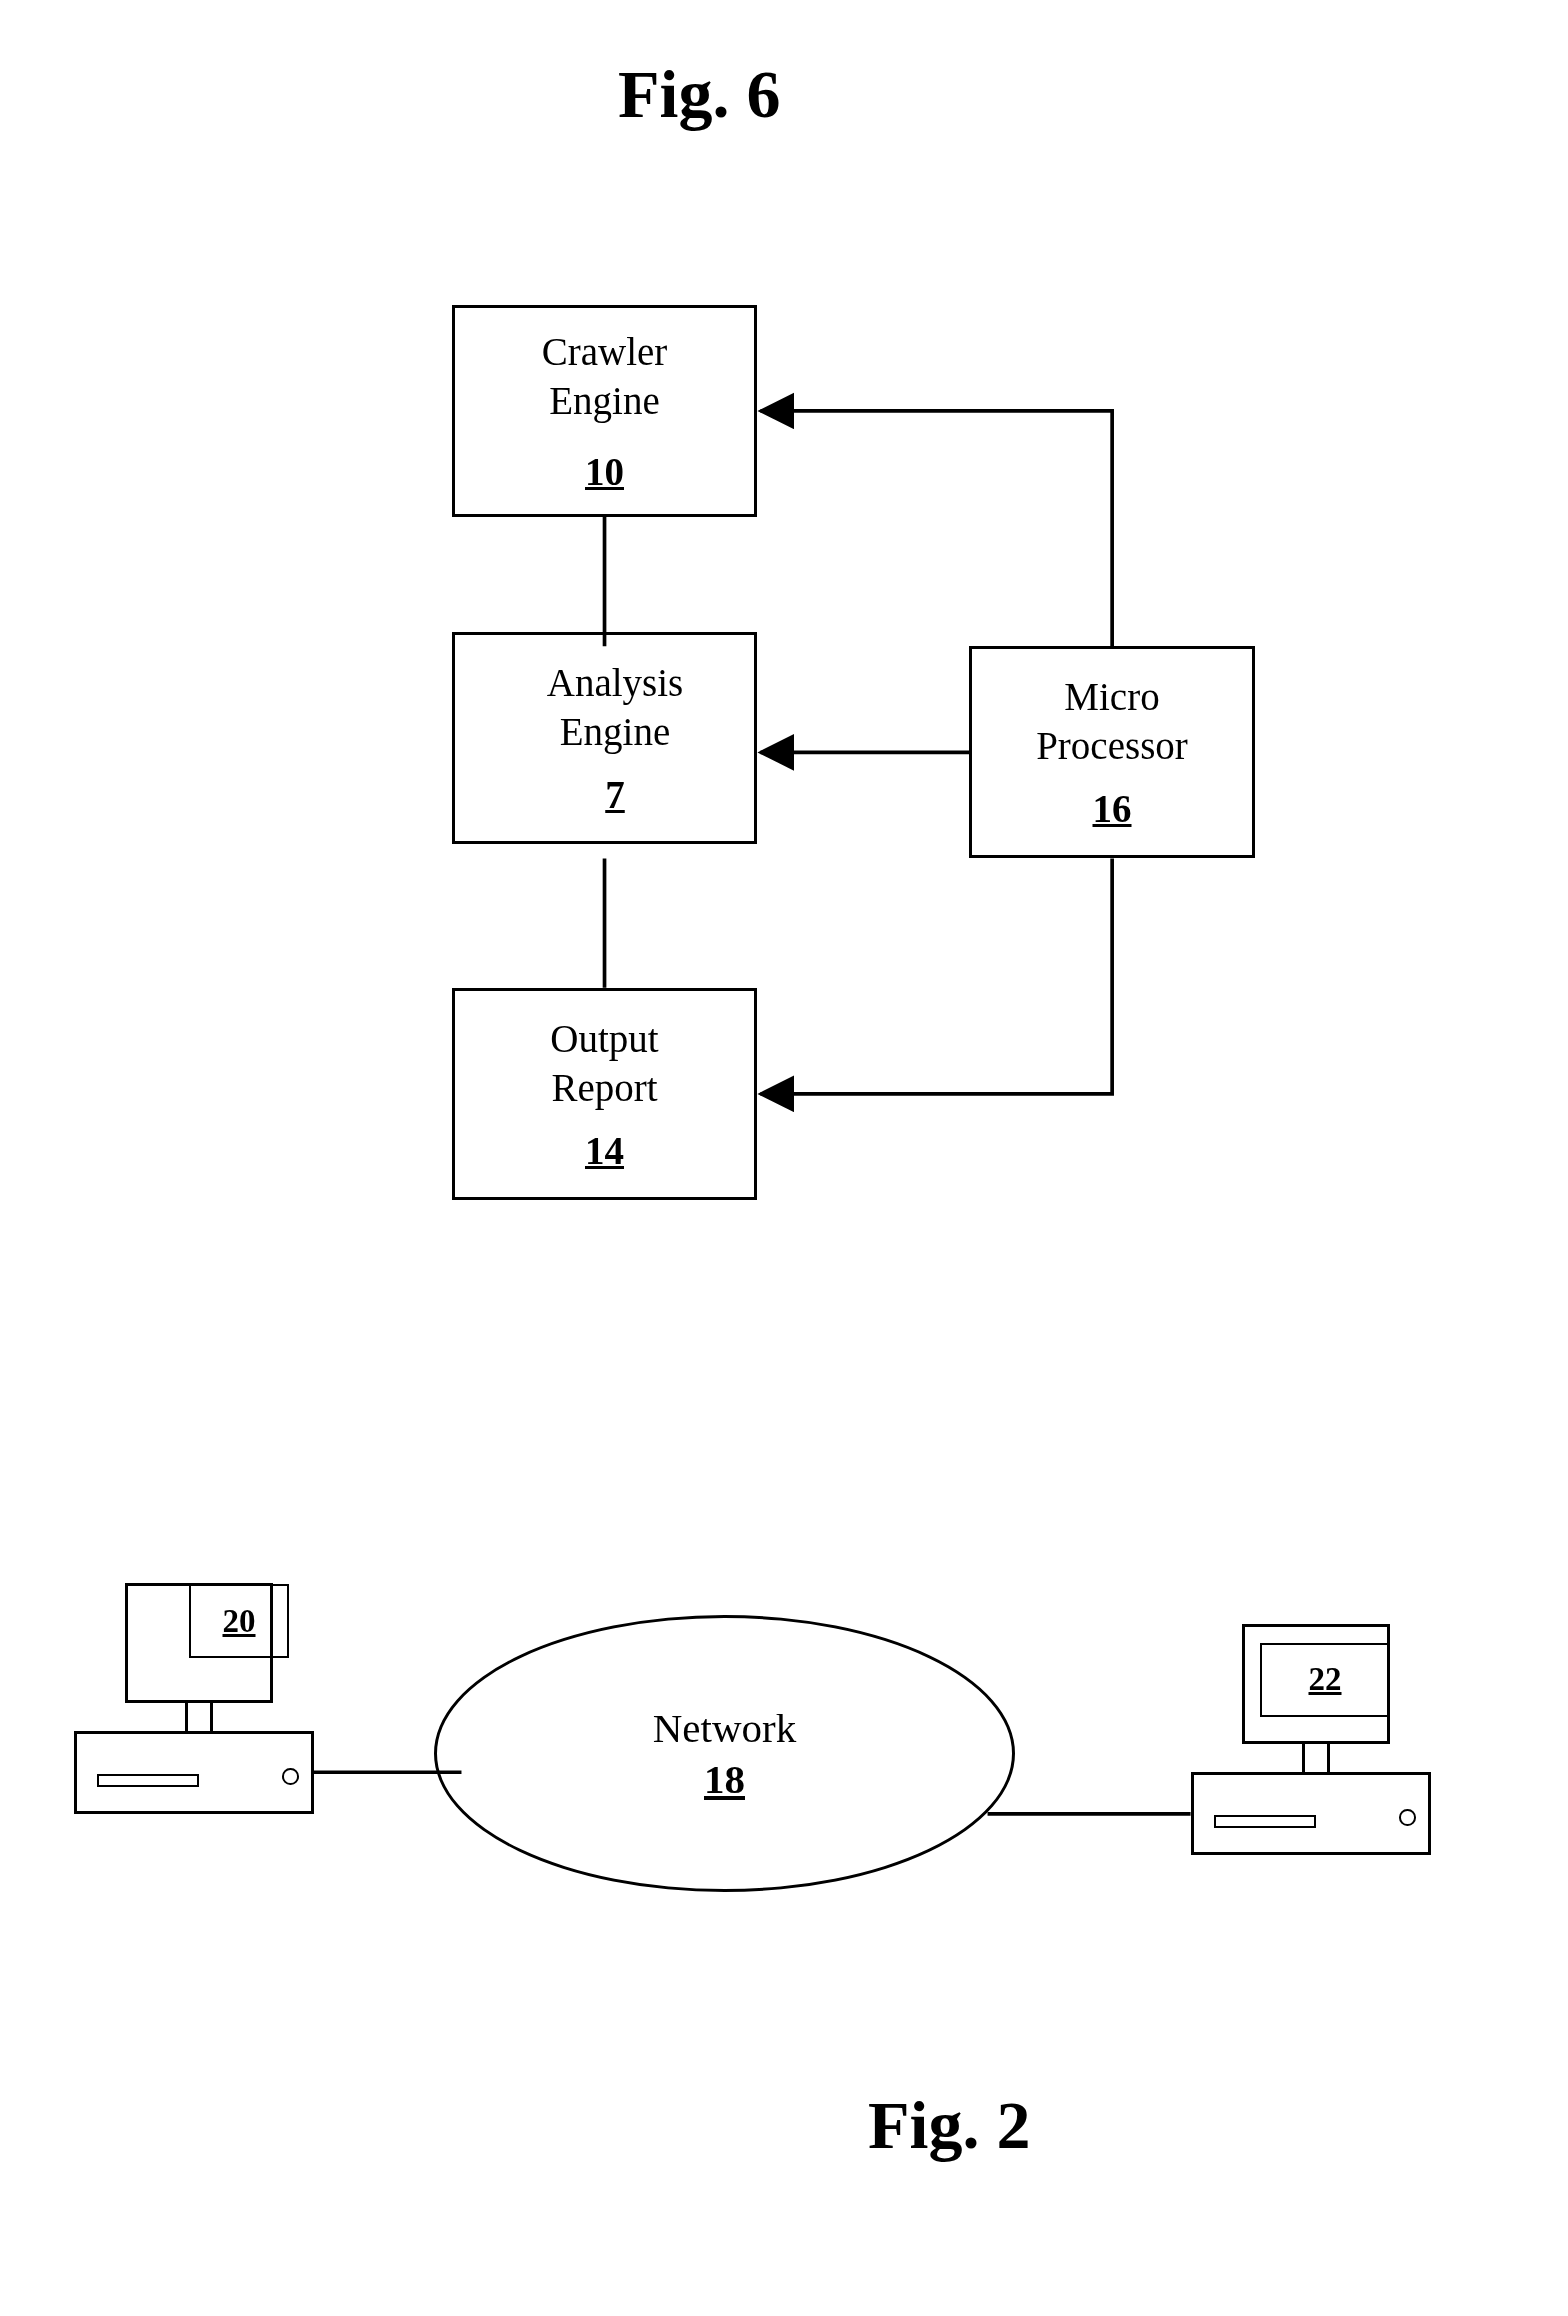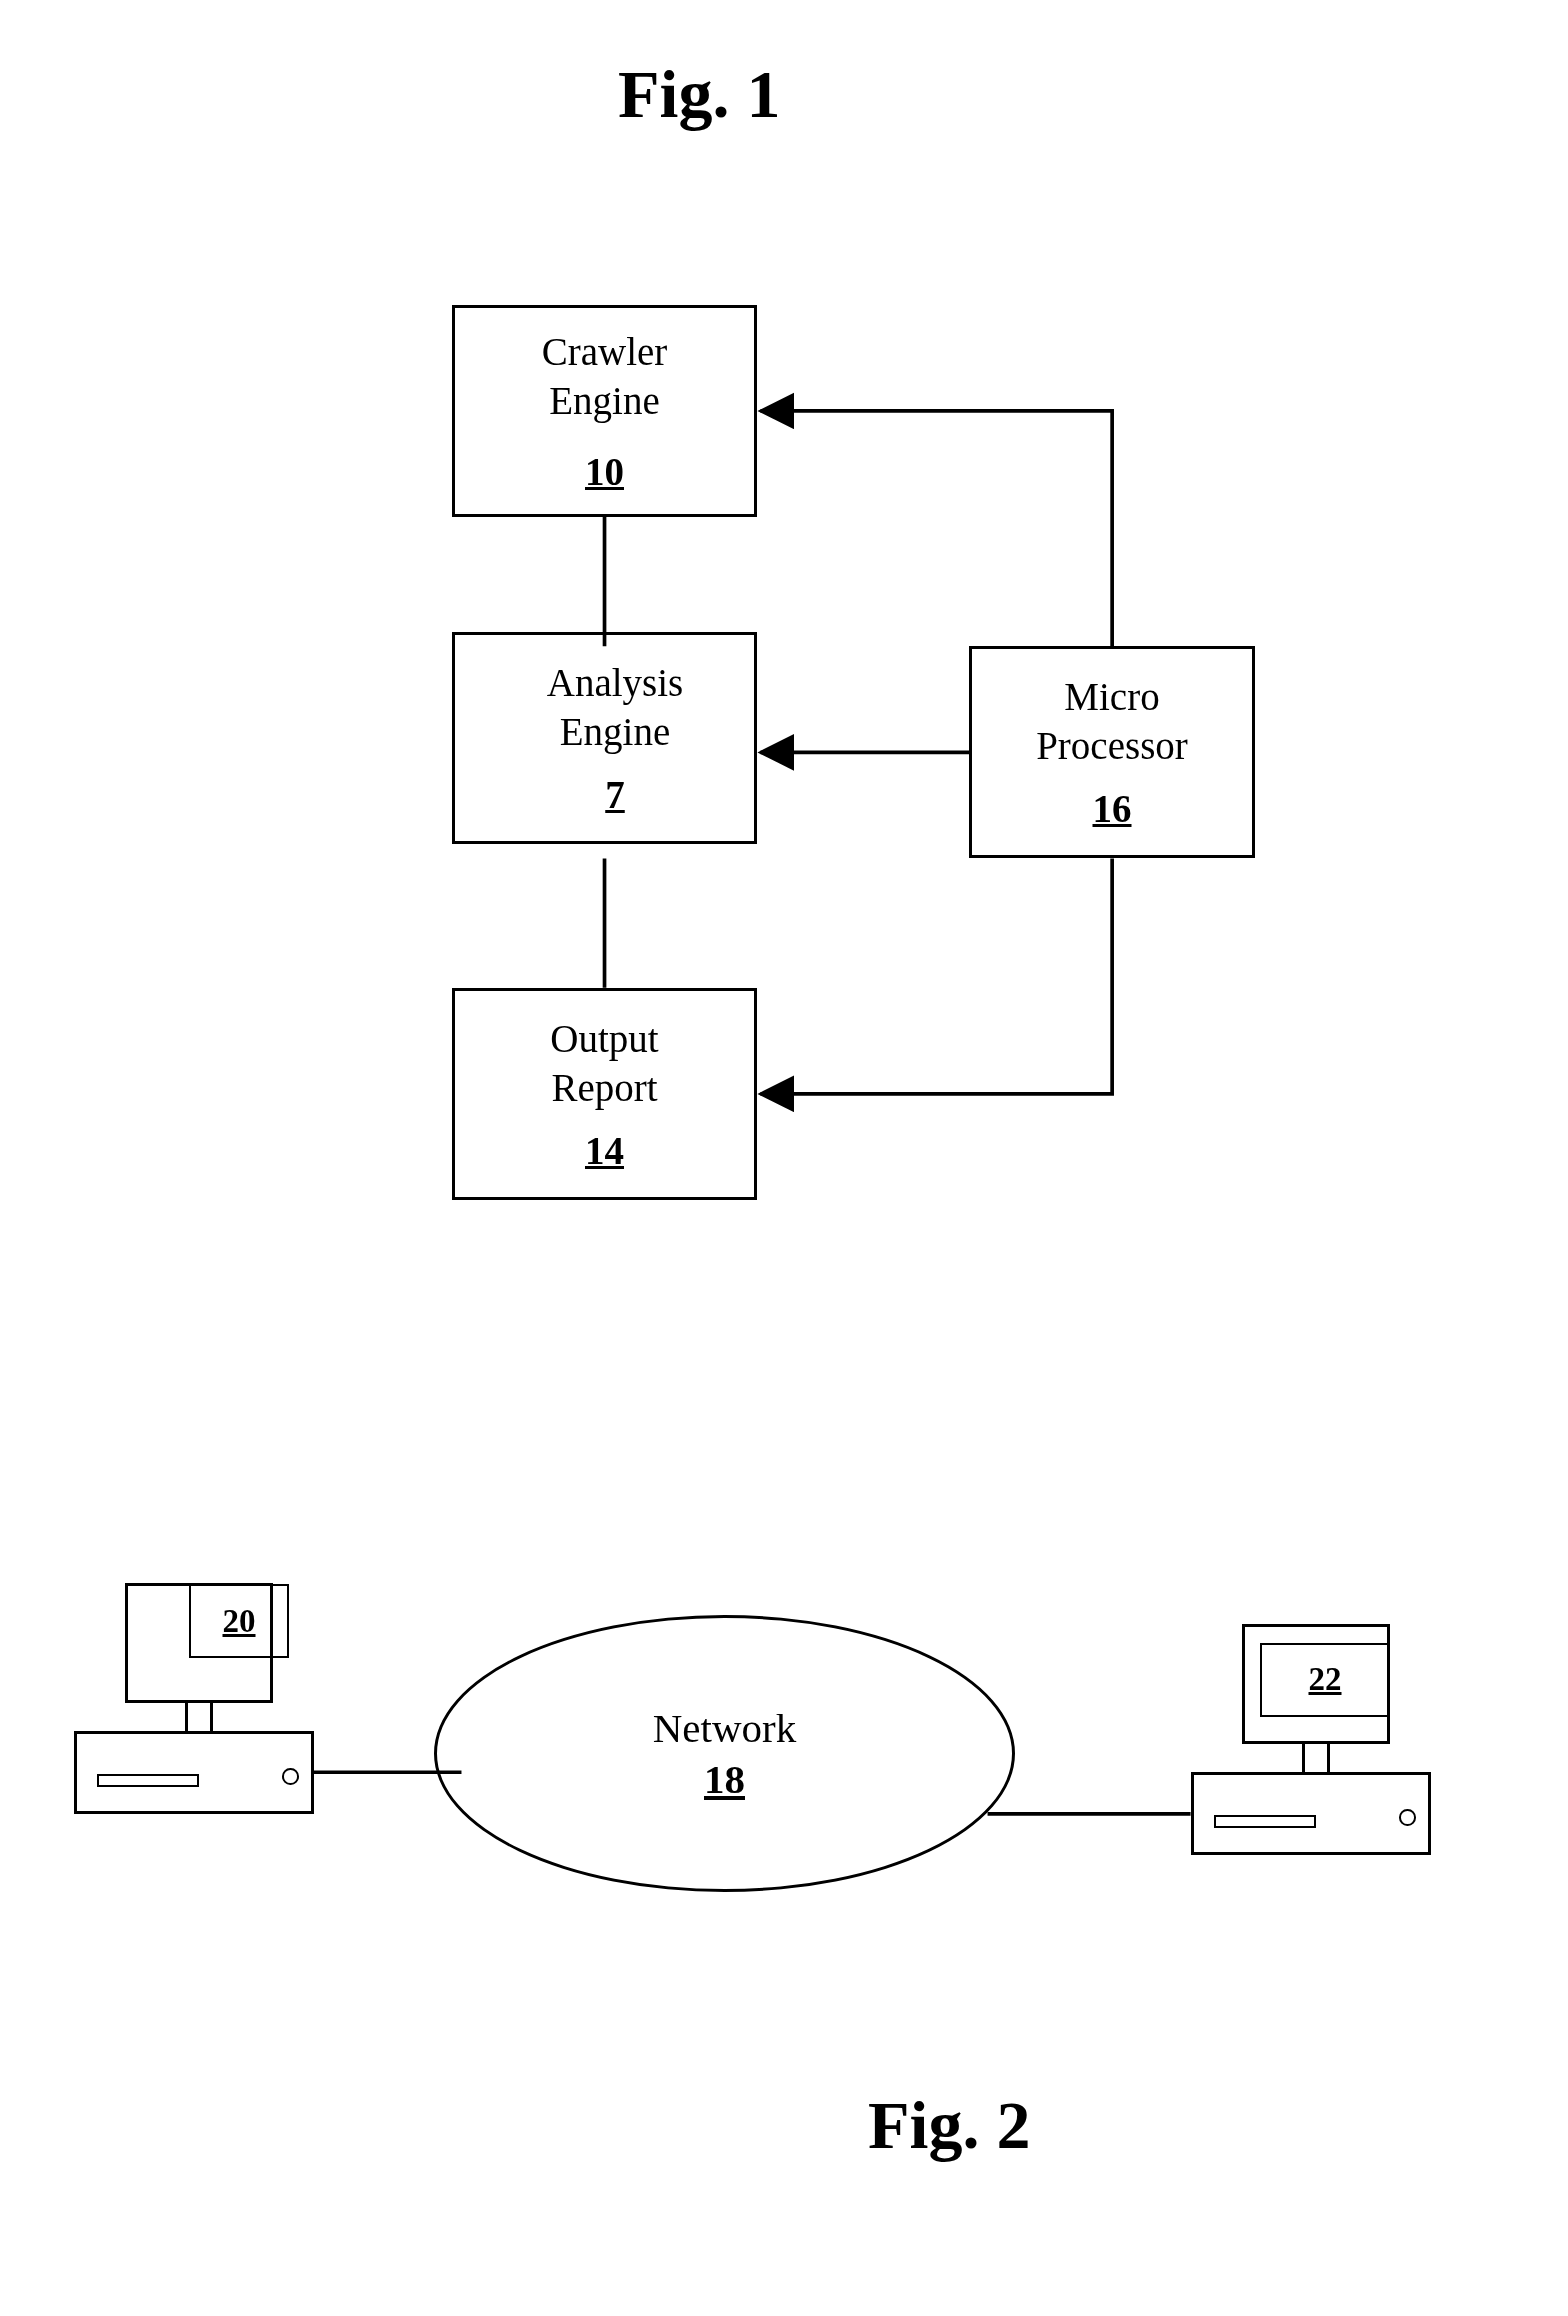--- a/index.html
+++ b/index.html
@@ -121,21 +121,21 @@
     font-weight: bold;
     text-decoration: underline;
     margin-top: 3.7px;
   }
 </style>
 </head>
 <body>
 
 <div class="page">
 
-  <div class="fig-title" style="left:618px; top:55px;">Fig. 1</div>
+  <div class="fig-title" style="left:618px; top:55px;">Fig. 6</div>
 
   <div class="box" style="left:452px; top:305px; width:305px; height:212px;gap:9px;">
     <div class="label">Crawler
 Engine</div>
     <div class="refnum">10</div>
   </div>
 
   <div class="box" style="left:452px; top:632px; width:305px; height:212px;padding-left:21px;">
     <div class="label">Analysis
 Engine</div>

